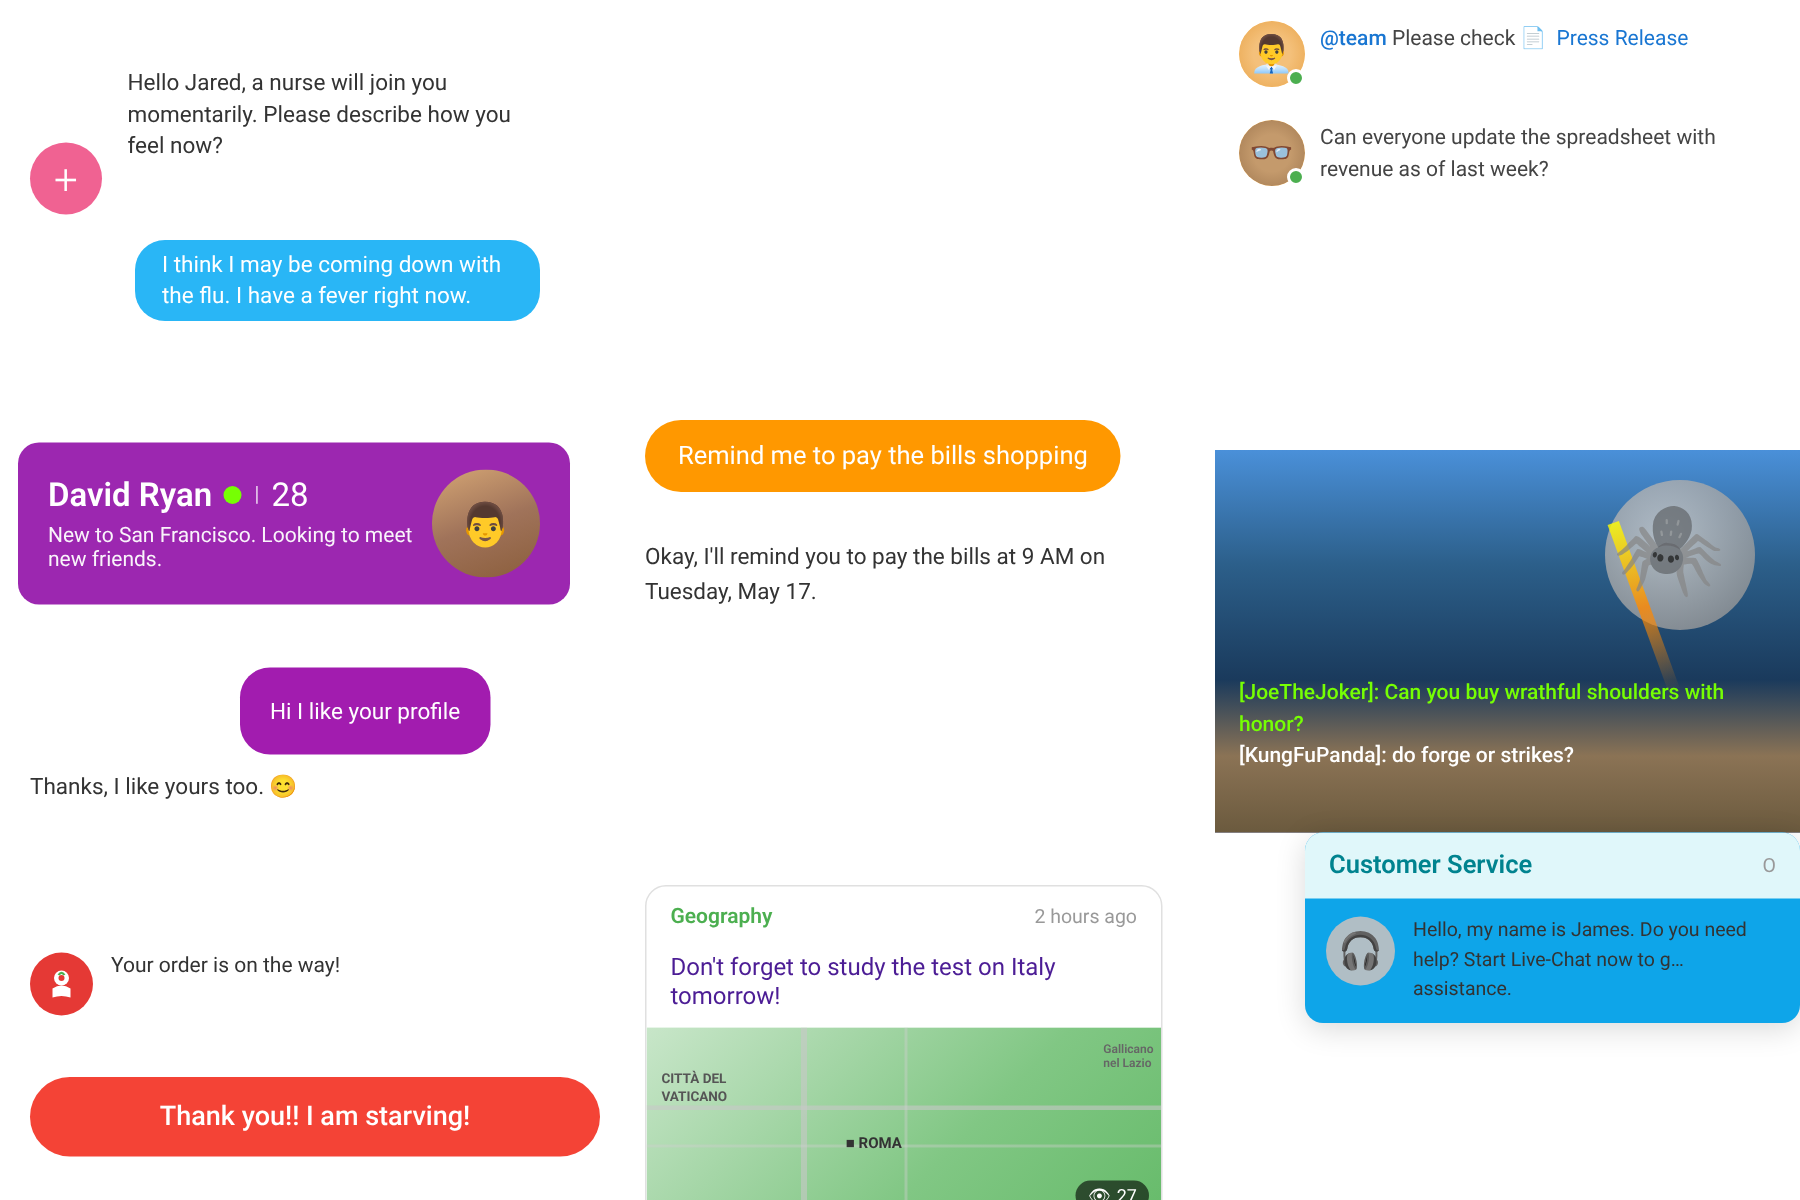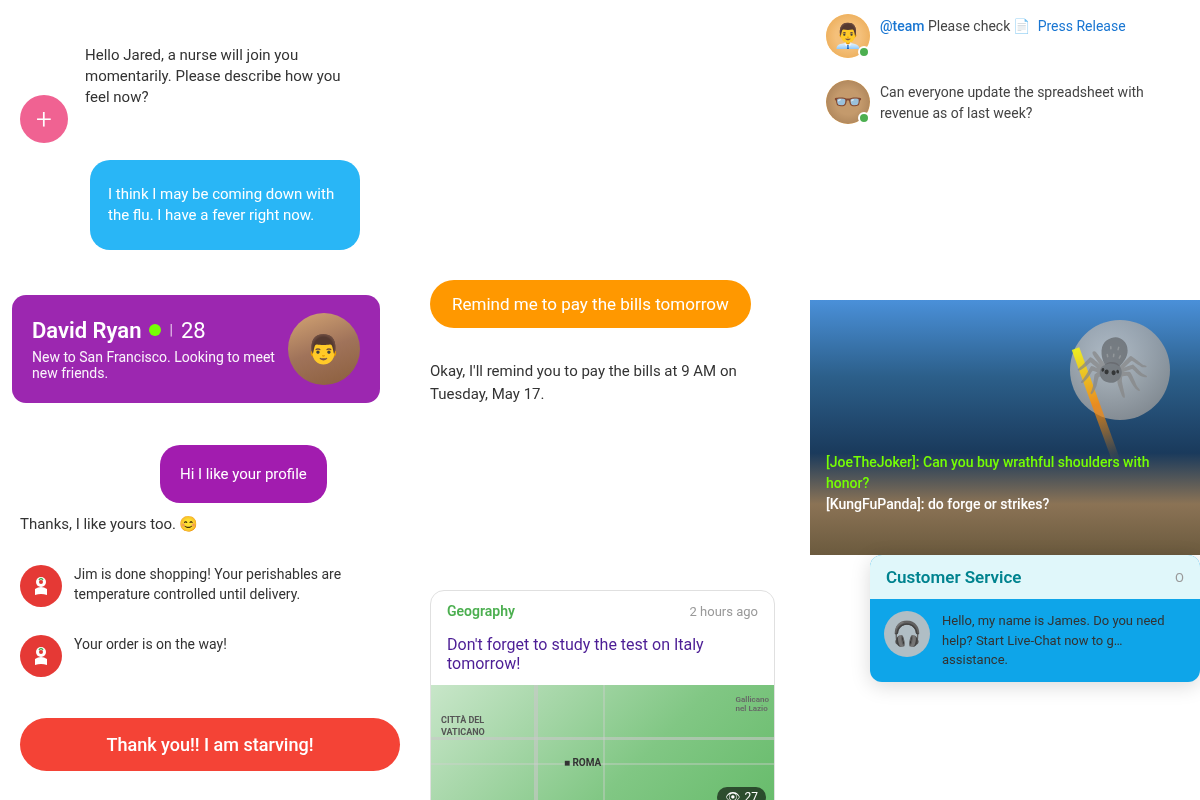--- a/index.html
+++ b/index.html
@@ -41,21 +41,21 @@
       font-size: 15px;
       line-height: 1.4;
     }
 
     .bubble-blue {
       position: absolute;
       left: 90px; top: 160px;
       background: #29b6f6;
       color: white;
       border-radius: 20px;
-      padding: 24px 18px;
+      padding: 6px 18px;
       max-width: 270px;
       font-size: 15px;
       line-height: 1.4;
     }
 
     
     .profile-card {
       position: absolute;
       left: 12px; top: 295px;
       width: 368px;
@@ -403,33 +403,20 @@
   </div>
 
   <div class="bubble-purple-sm">
     <span>Hi I like your profile</span>
   </div>
 
   <div class="msg-thanks">
     <span>Thanks, I like yours too. 😊</span>
   </div>
 
-  <div class="grocery-row grocery-row-1">
-    <div class="grocery-icon">
-      <svg width="22" height="22" viewBox="0 0 22 22" fill="none">
-        <circle cx="11" cy="7" r="5" fill="white"></circle>
-        <path d="M5 14 Q11 10 17 14 L17 20 Q11 18 5 20 Z" fill="white"></path>
-        <circle cx="11" cy="7" r="2" fill="#e53935"></circle>
-        <path d="M9 5 Q11 2 13 5" stroke="#4caf50" stroke-width="1.5" fill="none"></path>
-      </svg>
-    </div>
-    <div class="grocery-text">
-      <span>Jim is done shopping! Your perishables are temperature controlled until delivery.</span>
-    </div>
-  </div>
 
   <div class="grocery-row grocery-row-2">
     <div class="grocery-icon">
       <svg width="22" height="22" viewBox="0 0 22 22" fill="none">
         <circle cx="11" cy="7" r="5" fill="white"></circle>
         <path d="M5 14 Q11 10 17 14 L17 20 Q11 18 5 20 Z" fill="white"></path>
         <circle cx="11" cy="7" r="2" fill="#e53935"></circle>
         <path d="M9 5 Q11 2 13 5" stroke="#4caf50" stroke-width="1.5" fill="none"></path>
       </svg>
     </div>
@@ -441,21 +428,21 @@
   <div class="bubble-red">
     <span>Thank you!! I am starving!</span>
   </div>
 
 </div>
 
 <div class="middle-panel">
 </div>
 
 <div class="bubble-orange">
-  <span>Remind me to pay the bills tomorrow</span>
+  <span>Remind me to pay the bills shopping</span>
 </div>
 
 <div class="msg-reminder-reply">
   <span>Okay, I'll remind you to pay the bills at 9 AM on Tuesday, May 17.</span>
 </div>
 
 <div class="geography-card">
   <div class="geography-header">
     <span class="geography-title">Geography</span>
     <span class="geography-time">2 hours ago</span>

